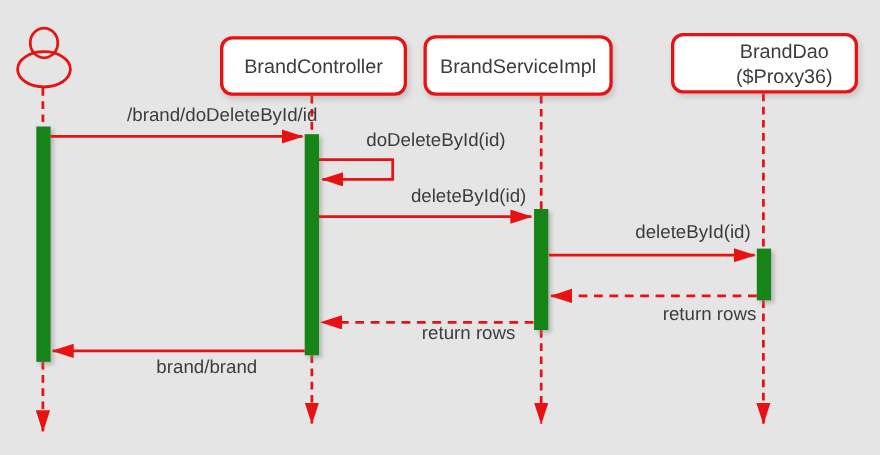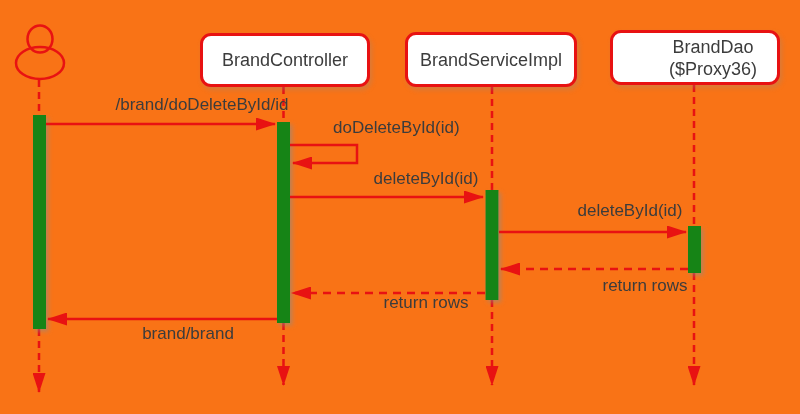--- a/index.html
+++ b/index.html
@@ -5,21 +5,21 @@
   html, body {
     margin: 0;
     padding: 0;
     background: #ffffff;
     font-family: "Liberation Sans", sans-serif;
   }
   .stage {
     position: relative;
     width: 800px;
     height: 414px;
-    background: #f97316;
+    background: #e5e5e5;
     overflow: hidden;
   }
   .stage svg {
     position: absolute;
     left: 0;
     top: 0;
   }
   .participant-box {
     position: absolute;
     box-sizing: border-box;
@@ -30,21 +30,21 @@
     flex-direction: column;
     align-items: center;
     justify-content: center;
     color: #3c3c3c;
     font-size: 18px;
     line-height: 22px;
     text-align: center;
     box-shadow: 2px 3px 5px rgba(140,140,140,0.30);
   }
   .box-controller { left: 200px; top: 33px; width: 170px; height: 54px; }
-  .box-service    { left: 405px; top: 32px; width: 172px; height: 55px; }
+  .box-service    { left: 385px; top: 32px; width: 172px; height: 55px; }
   .box-dao        { left: 610px; top: 30px; width: 170px; height: 55px; padding-left: 36px; }
   .msg-label {
     position: absolute;
     color: #3c3c3c;
     font-size: 17px;
     white-space: nowrap;
     transform: translate(-50%, -50%);
     margin-left: 42px;
   }
   .msg-label.left-anchor { transform: translate(0, -50%); }

